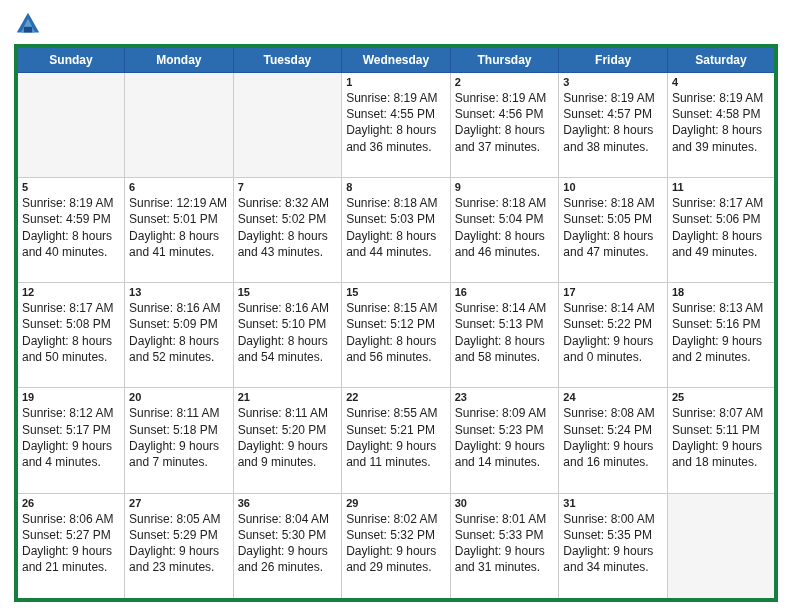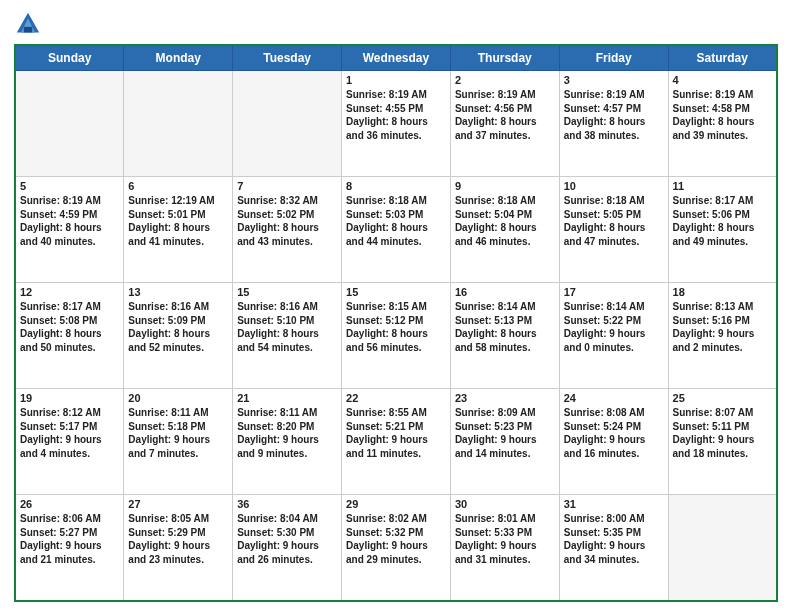--- a/index.html
+++ b/index.html
@@ -55,21 +55,21 @@
       font-size: 28px;
       font-weight: bold;
       color: #222;
     }
     .location {
       font-size: 13px;
       color: #444;
     }
     .calendar {
       flex: 1;
-      border: 2px solid #15803d;
+      border: 4px solid #15803d;
       border-collapse: collapse;
       width: 100%;
       table-layout: fixed;
     }
     .calendar th {
       background: #2b6cb0;
       color: #fff;
       font-size: 12px;
       font-weight: bold;
       padding: 5px 3px;
@@ -89,24 +89,23 @@
       background: #f5f5f5;
     }
     .day-num {
       font-size: 11px;
       font-weight: bold;
       display: block;
       margin-bottom: 2px;
       color: #222;
     }
     .cell-text {
-      font-size: 10px;
+      font-size: 12px;
       line-height: 1.35;
       color: #222;
-      font-weight: bold;
     }
   </style>
 </head>
 <body>
 
 <div class="page">
   <div class="header">
     <div class="logo">
       <svg class="logo-icon" viewBox="0 0 40 40">
         <polygon points="20,4 36,32 4,32" fill="#2b6cb0"></polygon>
@@ -283,21 +282,21 @@
           <td>
             <span class="day-num">20</span>
             <div class="cell-text">Sunrise: 8:11 AM
 Sunset: 5:18 PM
 Daylight: 9 hours
 and 7 minutes.</div>
           </td>
           <td>
             <span class="day-num">21</span>
             <div class="cell-text">Sunrise: 8:11 AM
-Sunset: 8:20 PM
+Sunset: 5:20 PM
 Daylight: 9 hours
 and 9 minutes.</div>
           </td>
           <td>
             <span class="day-num">22</span>
             <div class="cell-text">Sunrise: 8:55 AM
 Sunset: 5:21 PM
 Daylight: 9 hours
 and 11 minutes.</div>
           </td>

